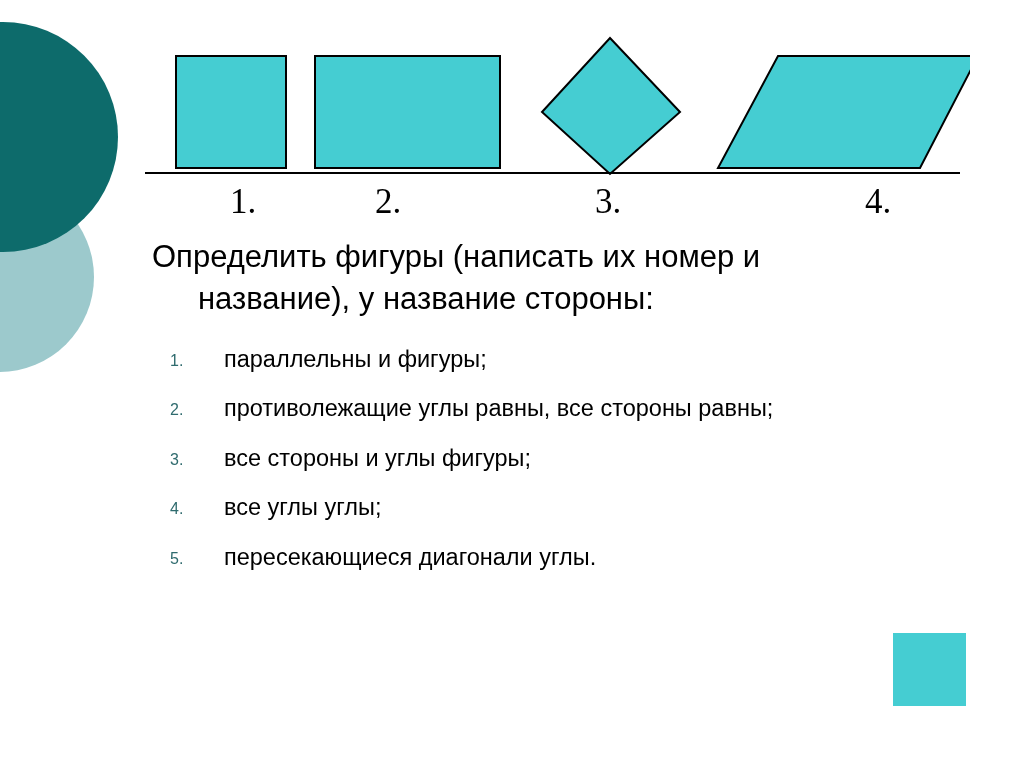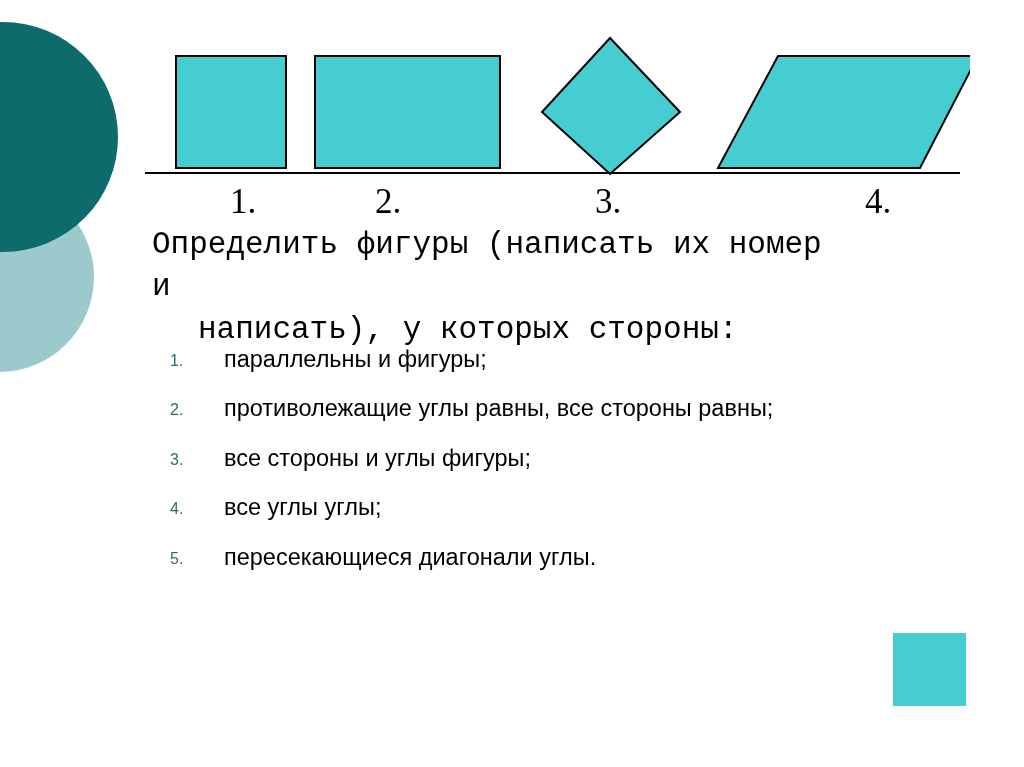--- a/index.html
+++ b/index.html
@@ -72,23 +72,23 @@
   }
   .fig-label.n1 { left: 80px; }
   .fig-label.n2 { left: 225px; }
   .fig-label.n3 { left: 445px; }
   .fig-label.n4 { left: 715px; }
 
   
   .question {
     position: absolute;
     left: 152px;
-    top: 224px;
+    top: 236px;
     width: 700px;
-    font-family: Liberation Mono, monospace;
+    font-family: Liberation Sans, sans-serif;
     font-size: 31px;
     line-height: 1.37;
     color: #000000;
   }
   .question .line2 {
     display: block;
     padding-left: 46px;
   }
 
   
@@ -150,21 +150,21 @@
 
 <div class="labels-row">
   <span class="fig-label n1">1.</span>
   <span class="fig-label n2">2.</span>
   <span class="fig-label n3">3.</span>
   <span class="fig-label n4">4.</span>
 </div>
 
 <div class="question">
   <span>Определить фигуры (написать их номер и</span>
-  <span class="line2">написать), у которых стороны:</span>
+  <span class="line2">название), у название стороны:</span>
 </div>
 
 <ul class="req-list">
   <li class="req-item">
     <span class="req-num">1.</span>
     <span>параллельны и фигуры;</span>
   </li>
   <li class="req-item">
     <span class="req-num">2.</span>
     <span>противолежащие углы равны, все стороны равны;</span>

